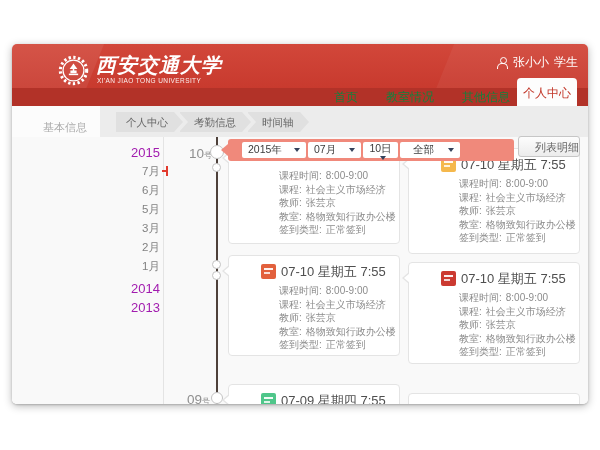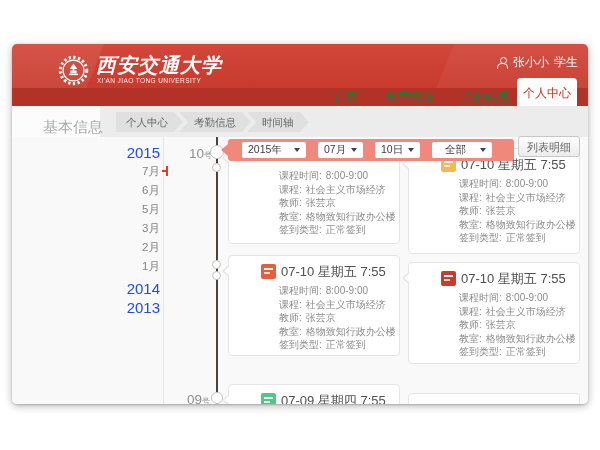--- a/index.html
+++ b/index.html
@@ -51,58 +51,58 @@
   .crumb:first-child{padding-left:10px;}
   .crumb::after{content:'';position:absolute;right:-9px;top:0;z-index:2;
     border-top:10px solid transparent;border-bottom:10px solid transparent;
     border-left:9px solid #e0e0e0;}
   .crumb + .crumb::before{content:'';position:absolute;left:-1px;top:0;
     border-top:10px solid transparent;border-bottom:10px solid transparent;
     border-left:9px solid #ececec;}
   
   .sidebar{position:absolute;left:0;top:62px;width:88px;bottom:0;background:#fcfcfc;}
   .sidebar ul{list-style:none;margin:0;padding:11px 0 0 31px;}
-  .sidebar li{height:20px;line-height:20px;font-size:15px;color:#ababab;
+  .sidebar li{height:20px;line-height:20px;font-size:11px;color:#ababab;
     white-space:nowrap;cursor:pointer;}
   .sidebar li.active{color:#d23a2d;}
   
   .main{position:absolute;left:0;top:93px;right:0;bottom:0;background:#f9f9f9;}
   .mcol{position:absolute;left:94px;top:99px;width:54px;text-align:right;z-index:2;}
   .mcol div{height:19px;line-height:19px;font-size:11.5px;color:#828282;
     position:relative;cursor:pointer;white-space:nowrap;}
-  .mcol div.year{font-size:15px;color:#1d4ed8;}
+  .mcol div.year{font-size:13px;color:#a21caf;}
   .mcol div.ygap{margin-top:3px;}
   .mcol div.current::after{content:'';position:absolute;right:-8px;top:4px;width:2px;
     height:10px;background:#e23a2d;}
   .mcol div.current::before{content:'';position:absolute;right:-7px;top:8px;width:5px;
     height:2px;background:#e23a2d;}
   .vsep{position:absolute;left:151px;top:93px;bottom:0;width:1px;background:#e4e4e4;}
   .tline{position:absolute;left:204px;top:93px;bottom:0;width:2px;background:#4e413b;z-index:1;}
   .daylabel{position:absolute;width:42px;text-align:right;color:#8f8f8f;white-space:nowrap;}
   .daylabel .num{font-size:13.5px;}
   .daylabel .unit{font-size:8px;}
   .node{position:absolute;background:#fff;border:1px solid #c2c2c2;border-radius:50%;
     box-sizing:border-box;z-index:2;}
   
   .pill{position:absolute;left:216px;top:95px;width:286px;height:22px;background:#f0897b;
-    border-radius:3px;z-index:5;display:flex;align-items:center;gap:12px;
+    border-radius:3px;z-index:5;display:flex;align-items:center;gap:2px;
     padding-left:14px;box-sizing:border-box;}
   .pill::before{content:'';position:absolute;left:-7px;top:5px;
     border-top:6px solid transparent;border-bottom:6px solid transparent;
     border-right:7px solid #f0897b;}
   .dd{height:16px;background:#fff;border-radius:2px;display:flex;align-items:center;
     justify-content:space-between;padding:0 6px;box-sizing:border-box;font-size:10.5px;
     color:#3b3b3b;cursor:pointer;white-space:nowrap;}
   .dd .caret{width:0;height:0;border-left:3.5px solid transparent;
     border-right:3.5px solid transparent;border-top:4.5px solid #34425c;margin-left:5px;}
-  .dd.w1{width:64px;}.dd.w2{width:45px;}.dd.w3{width:45px;}
+  .dd.w1{width:64px;}.dd.w2{width:53px;}.dd.w3{width:35px;flex-direction:column;}
   .dd.w4{width:60px;padding-left:13px;}
   .btn-list{position:absolute;left:506px;top:92px;width:62px;height:21px;z-index:5;
     background:linear-gradient(180deg,#fdfdfd,#ececec);border:1px solid #c6c6c6;
-    border-radius:3px;font-size:11px;color:#666;text-align:center;line-height:20px;
+    border-radius:3px;font-size:11px;color:#666;text-align:right;line-height:20px;
     box-sizing:border-box;cursor:pointer;white-space:nowrap;}
   
   .card{position:absolute;width:172px;background:#fff;border:1px solid #e4e4e4;
     border-radius:4px;box-sizing:border-box;z-index:2;padding-left:24px;}
   .card::before{content:'';position:absolute;left:-7px;top:9px;
     border:6px solid transparent;border-right:7px solid #e4e4e4;border-left:none;}
   .card::after{content:'';position:absolute;left:-5.5px;top:10px;
     border:5px solid transparent;border-right:6px solid #fff;border-left:none;}
   .chead{position:relative;margin:7px 8px 0 8px;height:17px;display:flex;
     align-items:center;}

